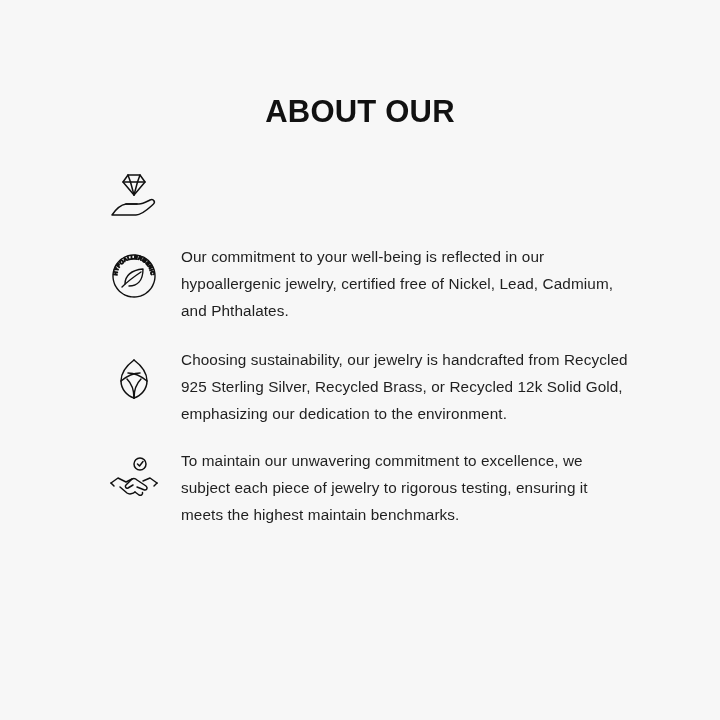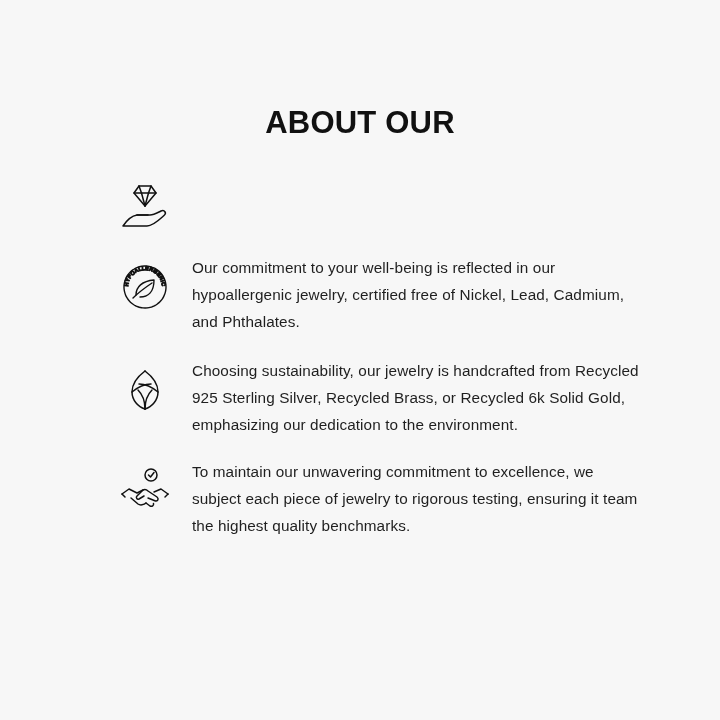--- a/index.html
+++ b/index.html
@@ -12,21 +12,21 @@
     background: #f7f7f7;
     font-family: "Liberation Sans", sans-serif;
     color: #1b1b1b;
     overflow: hidden;
   }
   .page {
     position: relative;
     width: 720px;
     height: 720px;
     box-sizing: border-box;
-    padding: 14px;
+    padding: 3px;
   }
   .heading {
     text-align: center;
     font-weight: bold;
     font-size: 31px;
     line-height: 42px;
     letter-spacing: 0.2px;
     color: #111111;
     padding: 88px 80px 0 80px;
     margin: 0;
@@ -122,34 +122,34 @@
       <div class="icon-wrap">
         <svg width="56" height="54" viewBox="0 0 56 54" fill="none" stroke="#111111" stroke-width="1.5" stroke-linecap="round" stroke-linejoin="round">
           <path d="M28,8 C20,14 15,21 15,29 C15,37 21,44 28,46"></path>
           <path d="M28,8 C36,14 41,21 41,29 C41,37 35,44 28,46"></path>
           <path d="M15,29 C21,24 27,21 34,21"></path>
           <path d="M41,29 C35,24 29,21 22,21"></path>
           <path d="M28,46 C28,38 30,32 35,27"></path>
           <path d="M28,46 C28,38 26,32 21,27"></path>
         </svg>
       </div>
-      <div class="text">Choosing sustainability, our jewelry is handcrafted from Recycled 925 Sterling Silver, Recycled Brass, or Recycled 6k Solid Gold, emphasizing our dedication to the environment.</div>
+      <div class="text">Choosing sustainability, our jewelry is handcrafted from Recycled 925 Sterling Silver, Recycled Brass, or Recycled 12k Solid Gold, emphasizing our dedication to the environment.</div>
     </div>
 
     <div class="feature f4">
       <div class="icon-wrap">
         <svg width="56" height="54" viewBox="0 0 56 54" fill="none" stroke="#111111" stroke-width="1.5" stroke-linecap="round" stroke-linejoin="round">
           <circle cx="34" cy="11" r="6"></circle>
           <polyline points="31.5,11 33.5,13 37,8.5"></polyline>
           <path d="M5,30 L12,25 L20,29 L26,26 C28,25 30,26 31,27 L40,33 C42,34.5 41,37.5 38.5,37 L31,34"></path>
           <path d="M51,30 L44,25 L37,28"></path>
           <path d="M26,26 L20,32 C18.5,33.5 20,36 22,35 L27,32"></path>
           <path d="M14,34 L21,40 C23,41.5 27,41 29,39"></path>
           <path d="M29,39 L33,42 C35,43 37,41.5 36.5,39.5"></path>
           <line x1="5" y1="30" x2="8" y2="33"></line>
           <line x1="51" y1="30" x2="48" y2="33"></line>
         </svg>
       </div>
-      <div class="text">To maintain our unwavering commitment to excellence, we subject each piece of jewelry to rigorous testing, ensuring it team the highest quality benchmarks.</div>
+      <div class="text">To maintain our unwavering commitment to excellence, we subject each piece of jewelry to rigorous testing, ensuring it meets the highest maintain benchmarks.</div>
     </div>
 
   </div>
 </div>
 
 </body></html>

